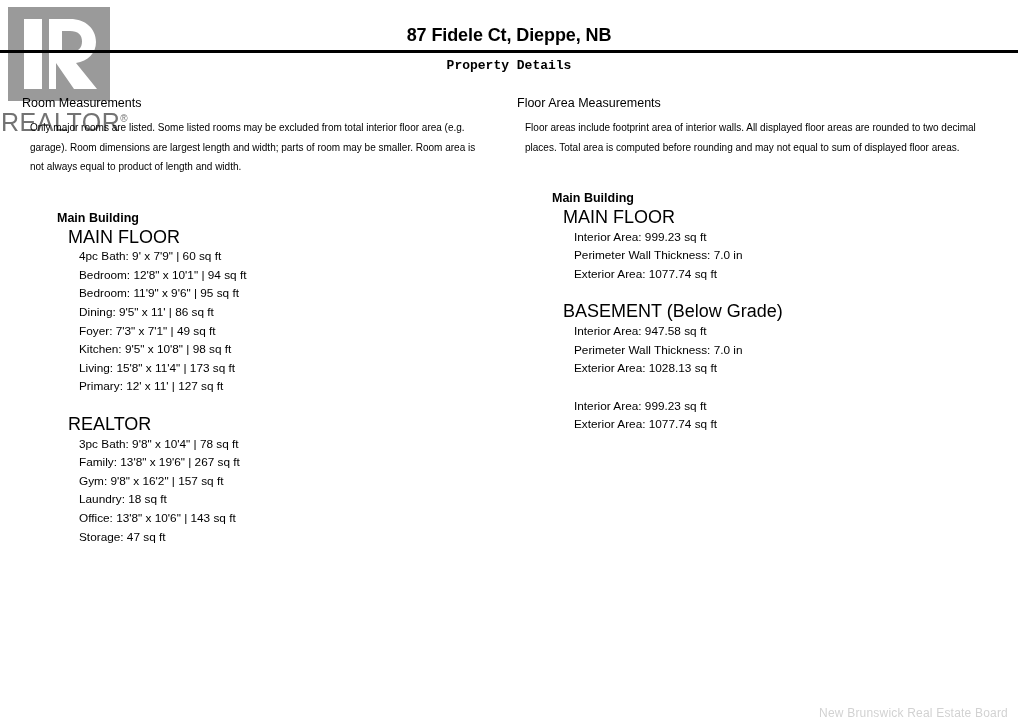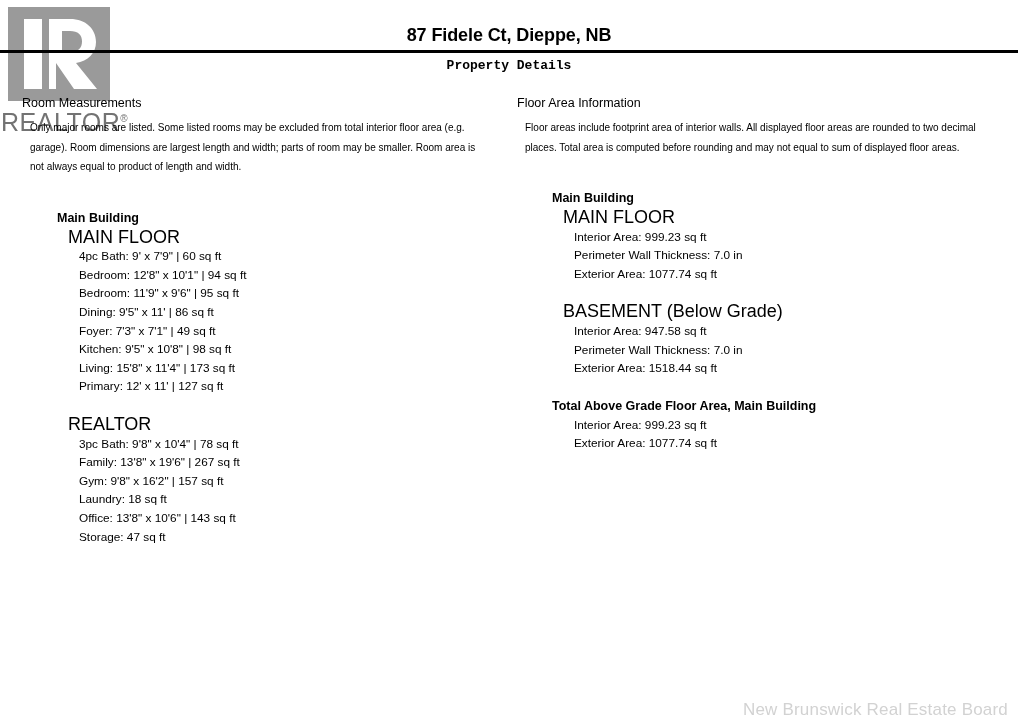--- a/index.html
+++ b/index.html
@@ -142,21 +142,21 @@
     margin-left: 57px;
     line-height: 18.6px;
   }
   .group-gap { height: 19px; }
 
   
   #footer-board {
     position: absolute;
     right: 10px;
     bottom: 5px;
-    font-size: 17px;
+    font-size: 12px;
     color: #d2d2d2;
     letter-spacing: 0.2px;
     z-index: 2;
   }
 </style>
 </head>
 <body>
 
 <div id="watermark">
   <div id="realtor-mark">
@@ -204,46 +204,45 @@
         <div class="lvl-item">Family: 13'8" x 19'6" | 267 sq ft</div>
         <div class="lvl-item">Gym: 9'8" x 16'2" | 157 sq ft</div>
         <div class="lvl-item">Laundry: 18 sq ft</div>
         <div class="lvl-item">Office: 13'8" x 10'6" | 143 sq ft</div>
         <div class="lvl-item">Storage: 47 sq ft</div>
       </div>
     </div>
   </div>
 
   <div class="column" id="col-right">
-    <div class="col-heading">Floor Area Information</div>
+    <div class="col-heading">Floor Area Measurements</div>
     <div class="col-note">Floor areas include footprint area of interior walls. All displayed floor areas are rounded to two decimal places. Total area is computed before rounding and may not equal to sum of displayed floor areas.</div>
 
     <div class="tree">
       <div class="lvl-building">Main Building</div>
 
       <div>
         <div class="lvl-floor">MAIN FLOOR</div>
         <div class="lvl-item">Interior Area: 999.23 sq ft</div>
         <div class="lvl-item">Perimeter Wall Thickness: 7.0 in</div>
         <div class="lvl-item">Exterior Area: 1077.74 sq ft</div>
       </div>
 
       <div class="group-gap"></div>
 
       <div>
         <div class="lvl-floor">BASEMENT (Below Grade)</div>
         <div class="lvl-item">Interior Area: 947.58 sq ft</div>
         <div class="lvl-item">Perimeter Wall Thickness: 7.0 in</div>
-        <div class="lvl-item">Exterior Area: 1518.44 sq ft</div>
+        <div class="lvl-item">Exterior Area: 1028.13 sq ft</div>
       </div>
 
       <div class="group-gap"></div>
 
       <div>
-        <div class="lvl-building">Total Above Grade Floor Area, Main Building</div>
         <div class="lvl-item">Interior Area: 999.23 sq ft</div>
         <div class="lvl-item">Exterior Area: 1077.74 sq ft</div>
       </div>
     </div>
   </div>
 
 </div>
 
 <div id="footer-board">New Brunswick Real Estate Board</div>
 

